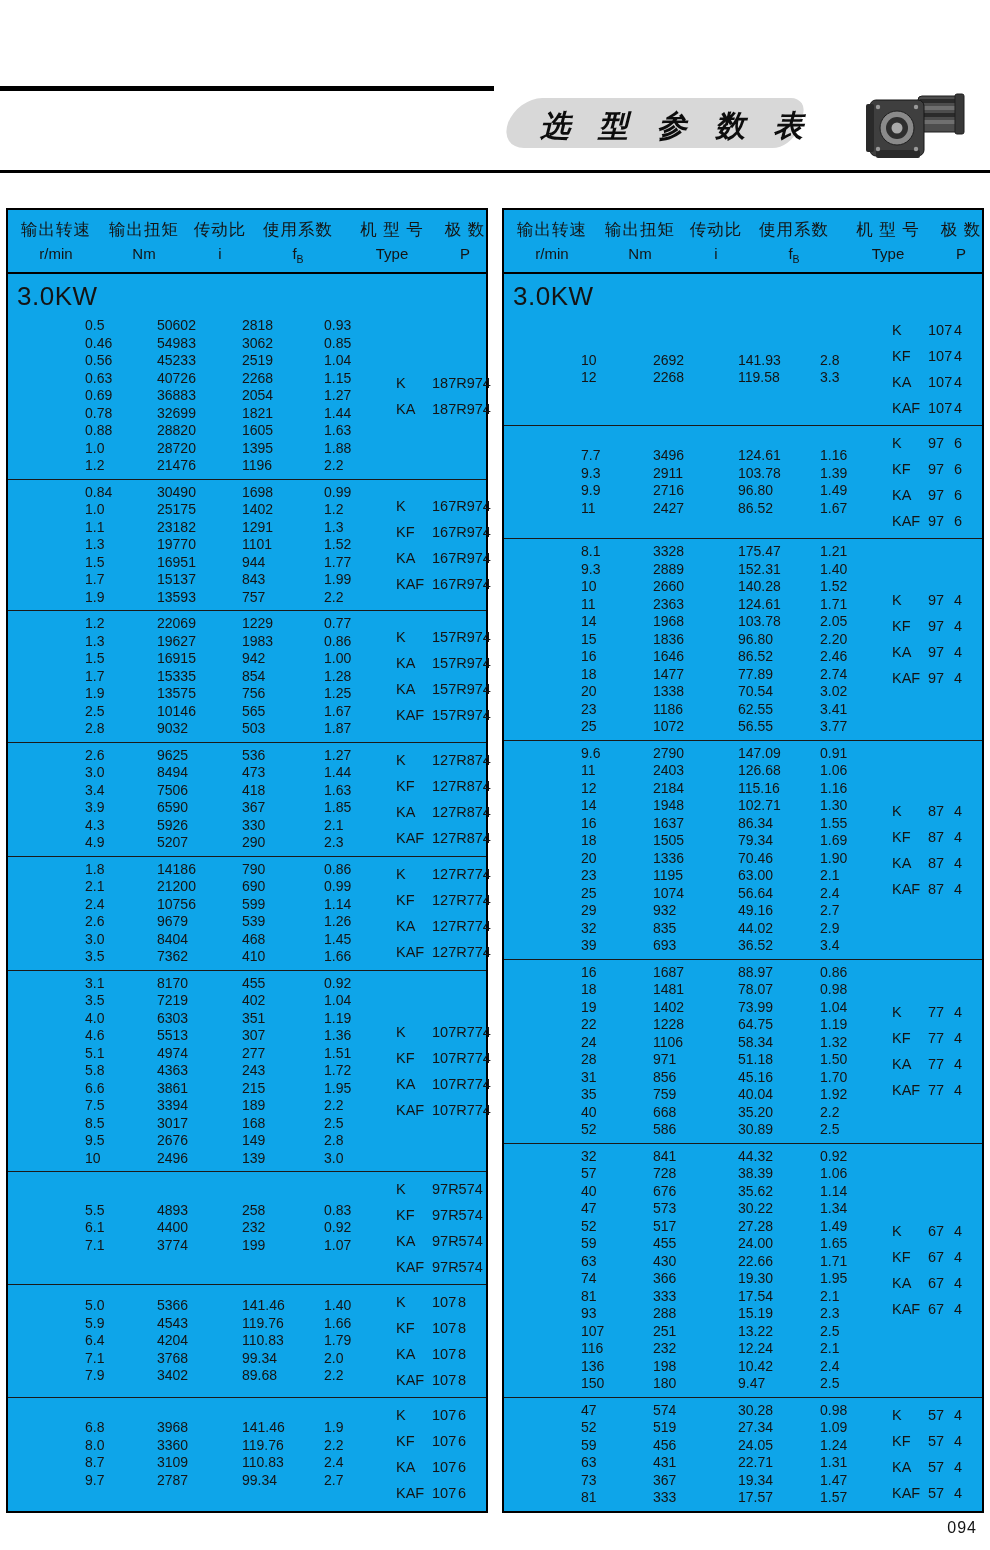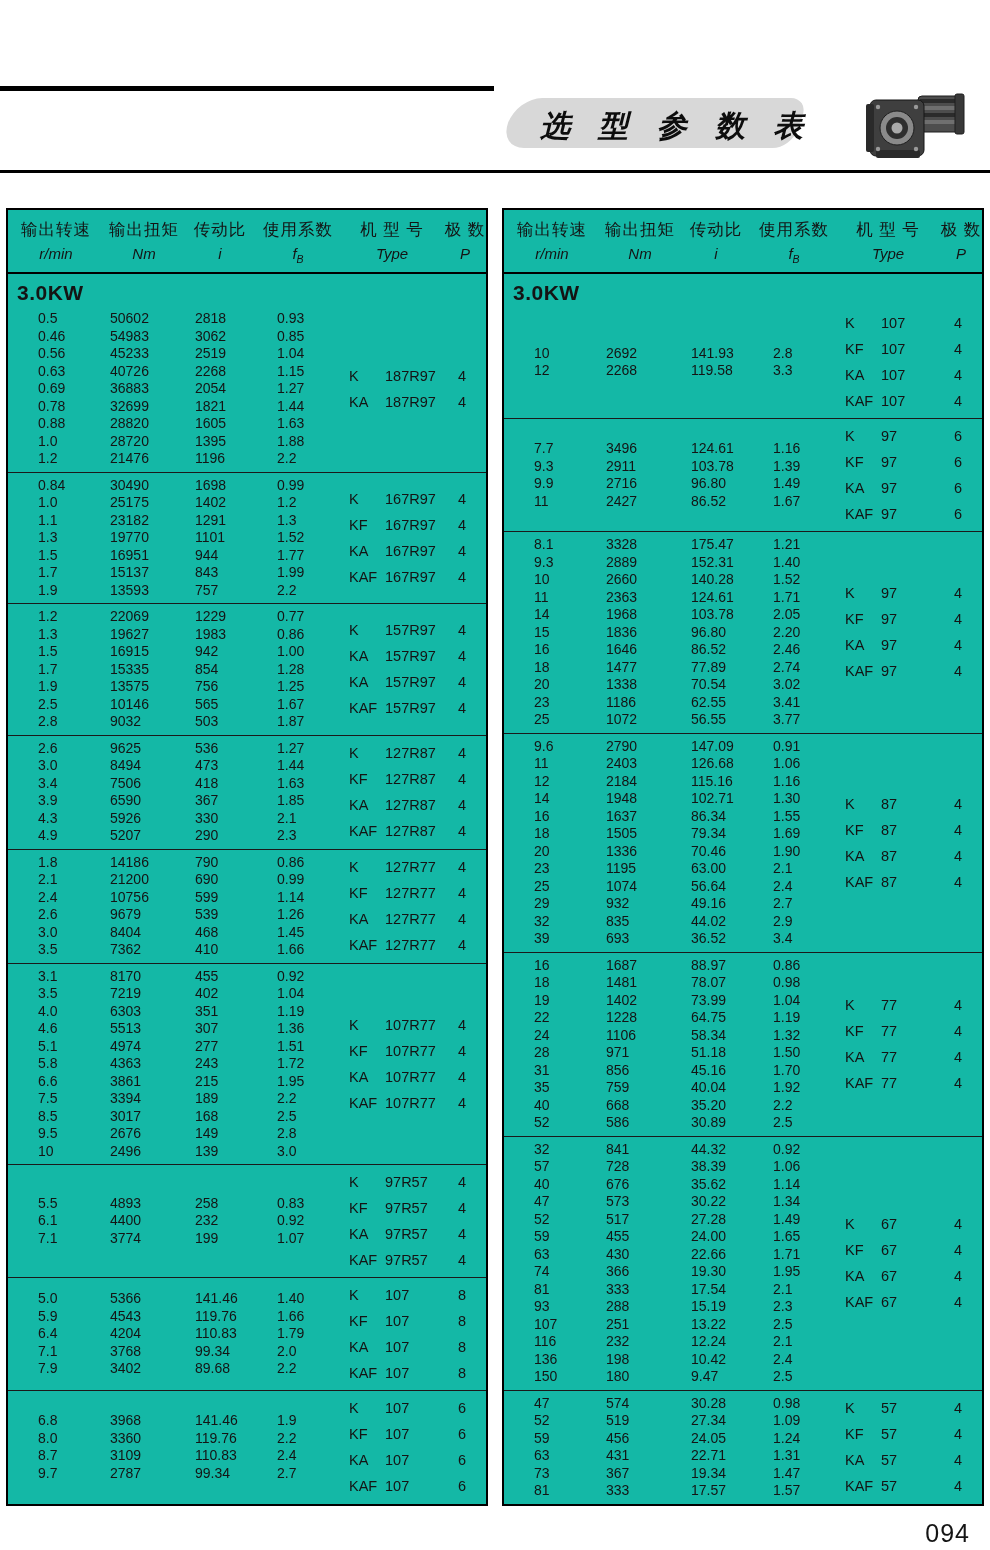--- a/index.html
+++ b/index.html
@@ -17,47 +17,47 @@
   .banner-text {
     position:absolute; left:540px; top:70px; width:260px;
     font-size:30px; font-weight:bold; font-style:italic; letter-spacing:10px;
     color:#0d0d0d; white-space:nowrap;
   }
   .gearmotor { position:absolute; left:862px; top:50px; }
   .header-rule { position:absolute; left:0; top:134px; width:990px; height:3px; background:#000; }
 
   
   .tables { position:absolute; left:6px; top:172px; width:978px; display:flex; gap:14px; align-items:stretch; }
-  .ptable { width:482px; box-sizing:border-box; border:2px solid #000; min-height:1298px; background:#14b8a6; }
+  .ptable { width:482px; box-sizing:border-box; border:2px solid #000; min-height:1298px; background:#0ea5e9; }
 
   .thead {
     display:grid; grid-template-columns:96px 80px 72px 84px 104px 1fr;
     padding:9px 0 7px 0; border-bottom:2px solid #000;
   }
   .th { text-align:center; }
   .cn { font-size:16.5px; letter-spacing:1px; white-space:nowrap; }
-  .en { font-size:15px; margin-top:4px;font-style:italic; }
+  .en { font-size:15px; margin-top:4px; }
   .en sub { font-size:10.5px; }
 
-  .section-label { font-size:21px; font-weight:bold; padding:7px 12px 1px 9px; letter-spacing:0.5px; }
+  .section-label { font-size:26px; font-weight:normal; padding:7px 12px 1px 9px; letter-spacing:0.5px; }
 
   .block { display:flex; align-items:center; padding:4px 0; }
   .block + .block { border-top:1.5px solid #1a1a1a; }
 
-  .nums { width:325px; flex:none; }
+  .nums { width:325px; flex:none;padding-left:47px; }
   .nrow {
     display:grid; grid-template-columns:72px 85px 82px 1fr;
     padding-left:30px; line-height:17.5px; font-size:14px; white-space:nowrap;
   }
   .types { flex:1; padding:0 20px 0 16px; }
   .trow { display:flex; align-items:baseline; line-height:26px; font-size:14.5px; white-space:nowrap; }
   .prefix { display:inline-block; width:36px; flex:none; }
   .pole { margin-left:auto; }
 
-  .page-number { position:absolute; right:20px; top:1483px; font-size:25px; letter-spacing:1px; }
+  .page-number { position:absolute; right:13px; top:1483px; font-size:16px; letter-spacing:1px; }
 </style>
 </head>
 <body>
 
 <div class="page">
 
   <div class="top-rule"></div>
 
   <div class="banner-bg"></div>
   <div class="banner-text">选 型 参 数 表</div>

